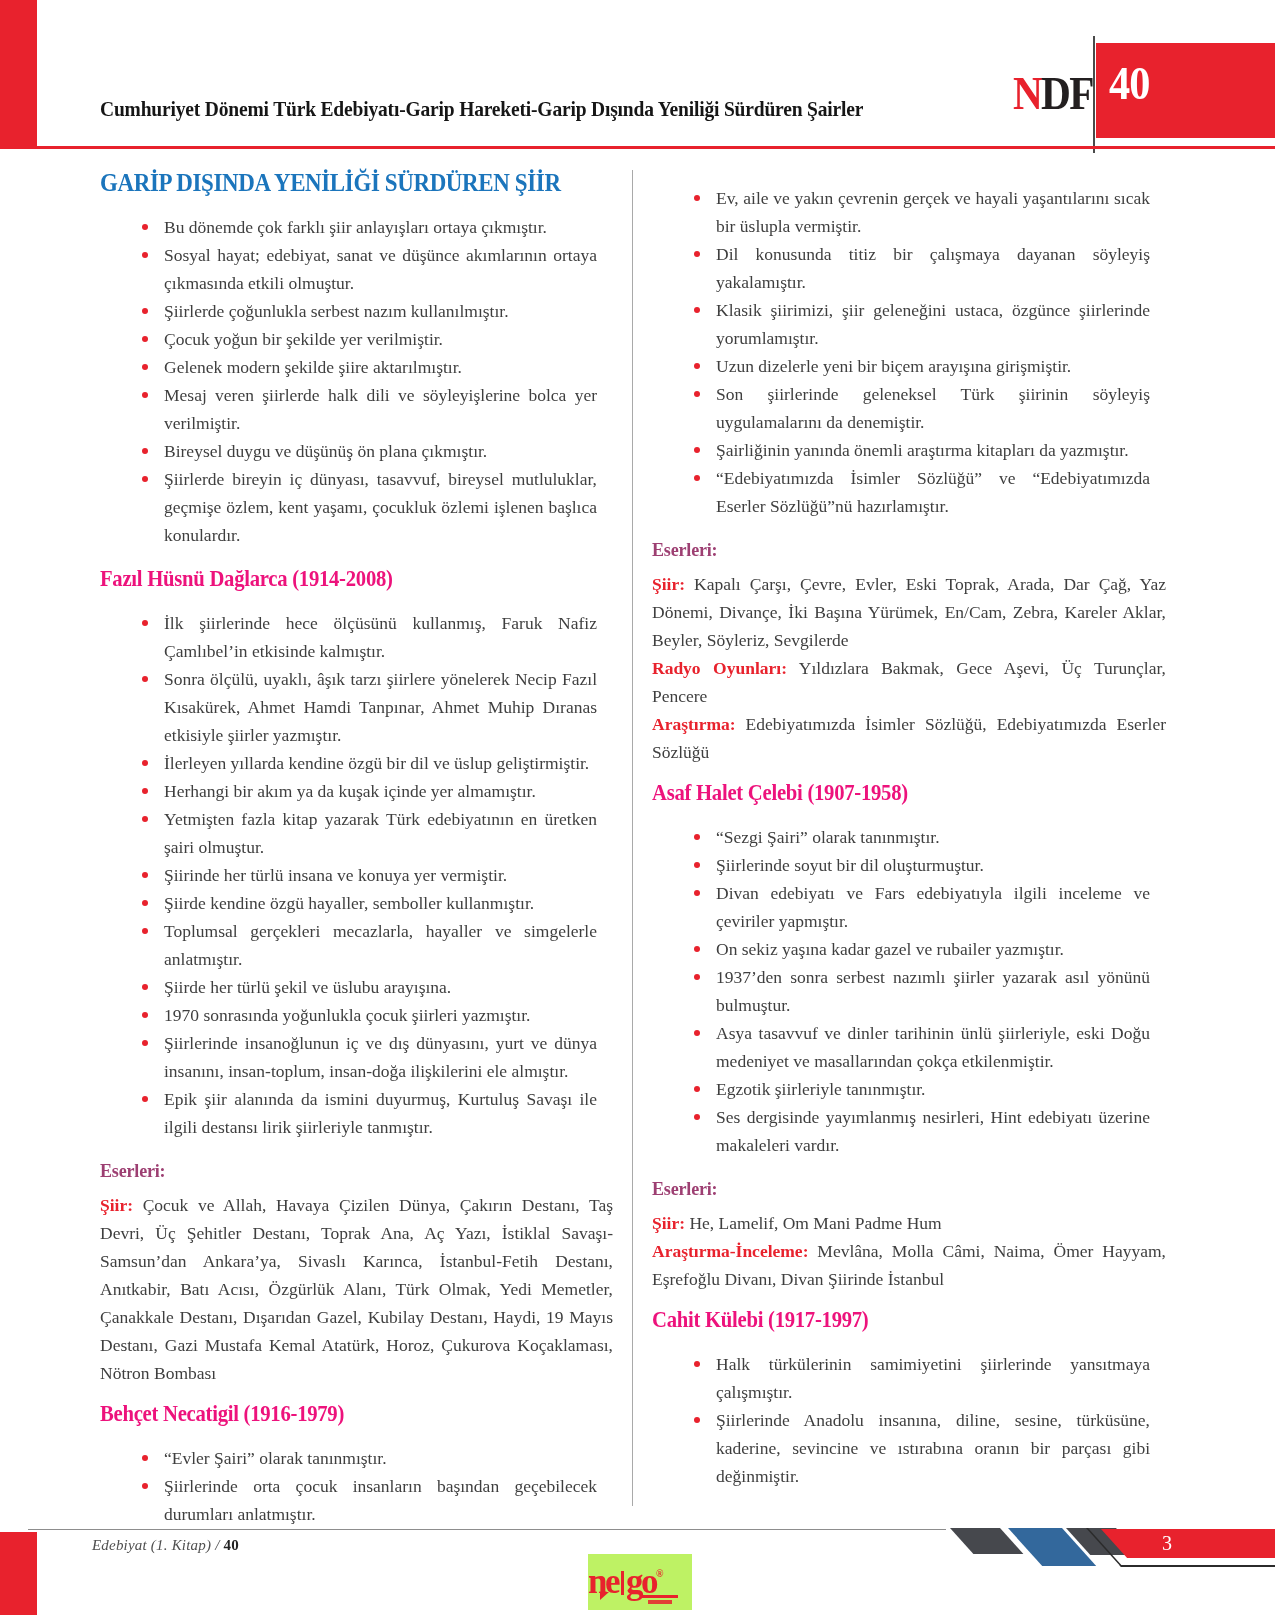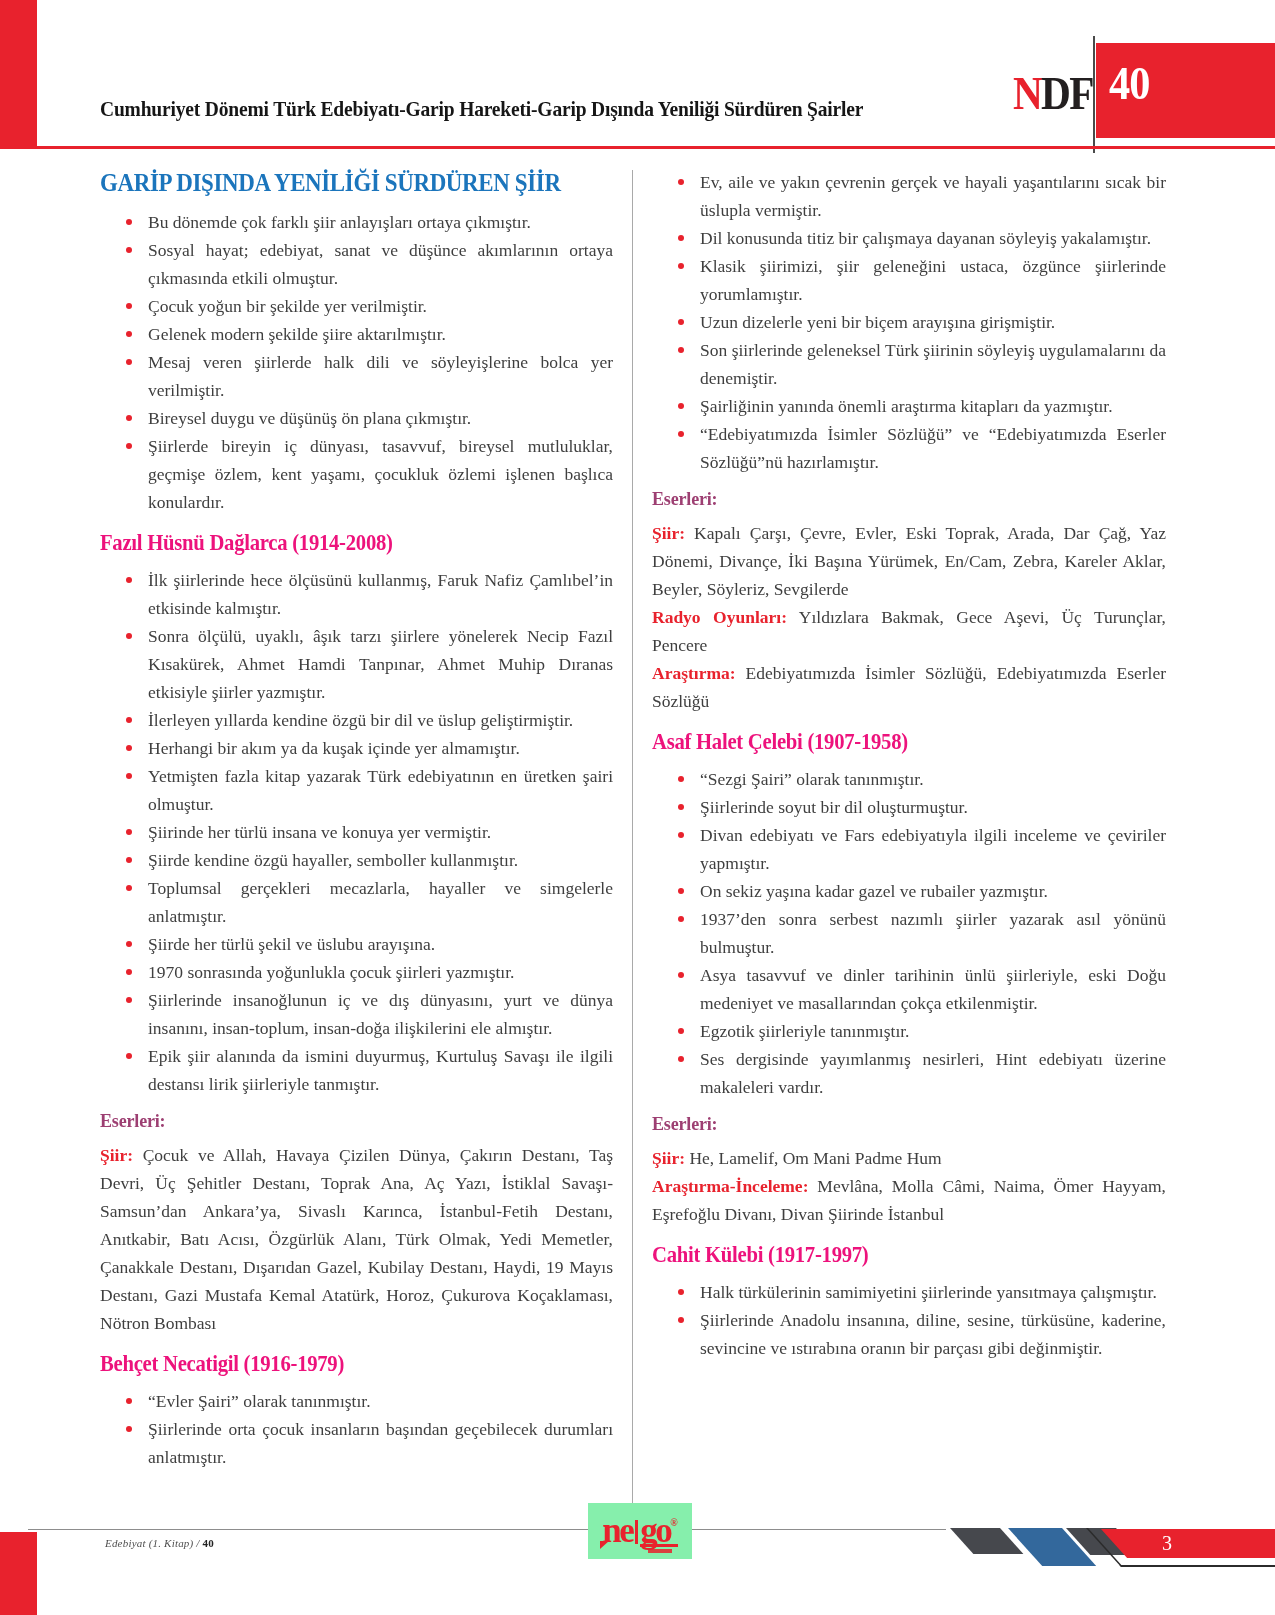--- a/index.html
+++ b/index.html
@@ -52,38 +52,38 @@
   }
   .author-title{
     font-size:22.5px;font-weight:bold;color:var(--pink);margin:13px 0 9px 0;
     white-space:nowrap;letter-spacing:-0.3px;transform:scaleX(.92);transform-origin:left center;
     text-align:left;
   }
   .works-title{
     font-size:19px;font-weight:bold;color:var(--plum);margin:9px 0 6px 0;
     letter-spacing:-0.2px;transform:scaleX(.95);transform-origin:left center;text-align:left;
   }
-  ul.bullets{list-style:none;margin:0;padding:0;}
+  ul.bullets{list-style:none;margin:16px;padding:0;}
   ul.bullets li{position:relative;padding-left:48px;margin:0;}
   ul.bullets li::before{
     content:"";position:absolute;left:26px;top:11px;width:6px;height:6px;border-radius:50%;
     background:var(--red);
   }
   p.work{margin:0;}
   p.work .work-label{color:var(--red);font-weight:bold;}
   
   .footer-line{position:absolute;left:28px;top:1529px;width:918px;height:1px;background:#8d8d8d;}
   .footer-book{
-    position:absolute;left:105px;top:1537px;font-size:11px;color:#4f4f4f;font-style:italic;
+    position:absolute;left:92px;top:1537px;font-size:15px;color:#4f4f4f;font-style:italic;
     letter-spacing:0.2px;
   }
   .footer-book .book-num{font-style:normal;font-weight:bold;color:#222;}
   .nego-logo{
-    position:absolute;left:588px;top:1503px;width:104px;height:56px;background:#86efac;
-    text-align:center;color:var(--red);
+    position:absolute;left:588px;top:1554px;width:104px;height:56px;background:#bef264;
+    text-align:left;color:var(--red);
   }
   .nego-text{font-size:35px;font-weight:bold;letter-spacing:-2.5px;line-height:40px;white-space:nowrap;}
   .nego-bar{display:inline-block;width:3px;height:24px;background:var(--red);margin:0 2px 0 3px;vertical-align:-2px;}
   .nego-reg{font-size:10px;vertical-align:16px;letter-spacing:0;}
   .nego-underline{position:absolute;left:52px;top:41px;width:38px;height:3px;background:var(--red);}
   .nego-tagline{position:absolute;left:60px;top:46px;width:24px;height:4px;background:var(--red);opacity:.85;}
   .nego-book{
     position:absolute;left:12px;top:38px;width:0;height:0;
     border-left:9px solid var(--red);border-bottom:8px solid transparent;
   }
@@ -117,20 +117,21 @@
   <div class="ndf-box">
     <span class="num">40</span>
   </div>
   <div class="header-rule"></div>
 
   <div class="col col-left" id="col-left">
       <div class="main-title">GARİP DIŞINDA YENİLİĞİ SÜRDÜREN ŞİİR</div>
       <ul class="bullets">
         <li>Bu dönemde çok farklı şiir anlayışları ortaya çıkmıştır.</li>
         <li>Sosyal hayat; edebiyat, sanat ve düşünce akımlarının ortaya çıkmasında etkili olmuştur.</li>
+        <li>Şiirlerde çoğunlukla serbest nazım kullanılmıştır.</li>
         <li>Çocuk yoğun bir şekilde yer verilmiştir.</li>
         <li>Gelenek modern şekilde şiire aktarılmıştır.</li>
         <li>Mesaj veren şiirlerde halk dili ve söyleyişlerine bolca yer verilmiştir.</li>
         <li>Bireysel duygu ve düşünüş ön plana çıkmıştır.</li>
         <li>Şiirlerde bireyin iç dünyası, tasavvuf, bireysel mutluluklar, geçmişe özlem, kent yaşamı, çocukluk özlemi işlenen başlıca konulardır.</li>
       </ul>
       <div class="author-title">Fazıl Hüsnü Dağlarca (1914-2008)</div>
       <ul class="bullets">
         <li>İlk şiirlerinde hece ölçüsünü kullanmış, Faruk Nafiz Çamlıbel’in etkisinde kalmıştır.</li>
         <li>Sonra ölçülü, uyaklı, âşık tarzı şiirlere yönelerek Necip Fazıl Kısakürek, Ahmet Hamdi Tanpınar, Ahmet Muhip Dıranas etkisiyle şiirler yazmıştır.</li>

